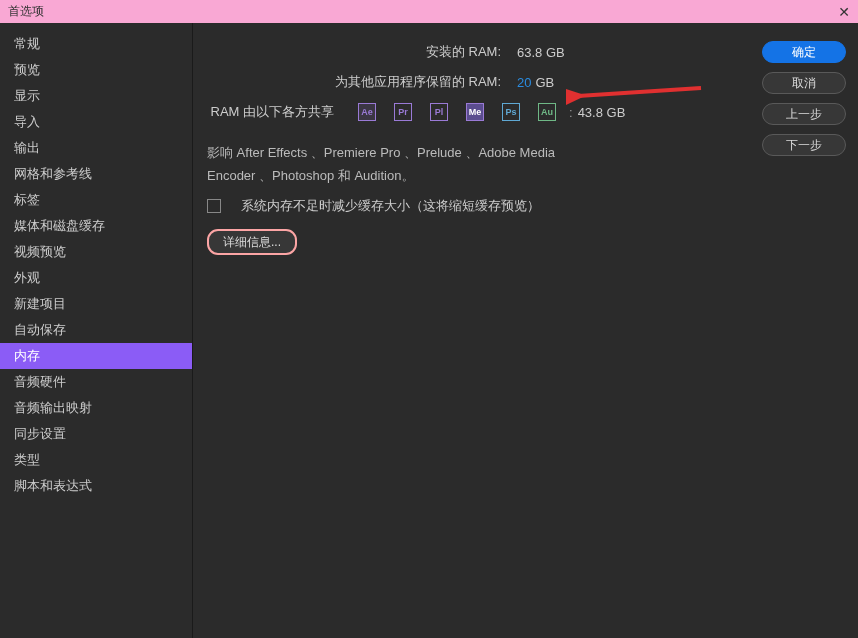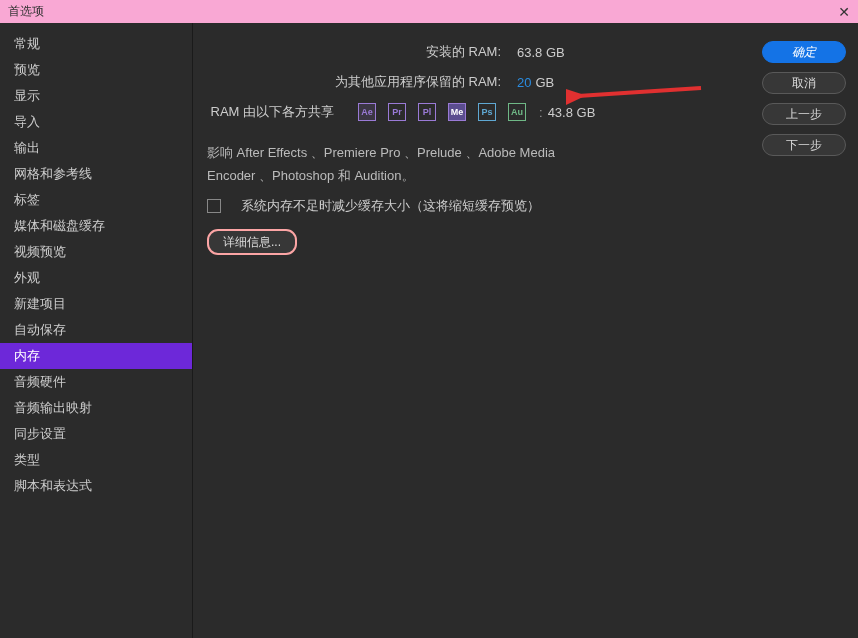--- a/index.html
+++ b/index.html
@@ -46,21 +46,21 @@
       padding-top: 8px;
     }
     .sidebar-item {
       padding: 4px 14px;
       font-size: 13px;
       color: #cccccc;
       cursor: pointer;
       line-height: 18px;
     }
     .sidebar-item.selected {
-      background: #6d28d9;
+      background: #8b5cf6;
       color: #ffffff;
     }
     .content {
       flex: 1;
       padding: 18px 12px 18px 14px;
       color: #cccccc;
       font-size: 13px;
       position: relative;
     }
     .right-buttons {
@@ -81,21 +81,20 @@
       font-size: 12px;
       cursor: pointer;
       border: 1px solid #595959;
       background: #373737;
       color: #dddddd;
     }
     .btn-primary {
       background: #1473e6;
       border: 1px solid #1473e6;
       color: #ffffff;
-      font-style: italic;
     }
     .ram-row {
       display: flex;
       align-items: center;
       margin-bottom: 8px;
       height: 22px;
     }
     .ram-label {
       width: 310px;
       text-align: right;
@@ -108,21 +107,21 @@
       font-size: 13px;
     }
     .ram-input {
       color: #2a8ce0;
       font-size: 13px;
       cursor: text;
       margin-right: 4px;
     }
     .app-icons {
       display: inline-flex;
-      gap: 12px;
+      gap: 18px;
       align-items: center;
       margin: 0 8px;
     }
     .app-icon {
       width: 18px;
       height: 18px;
       border: 1px solid;
       display: flex;
       align-items: center;
       justify-content: center;

